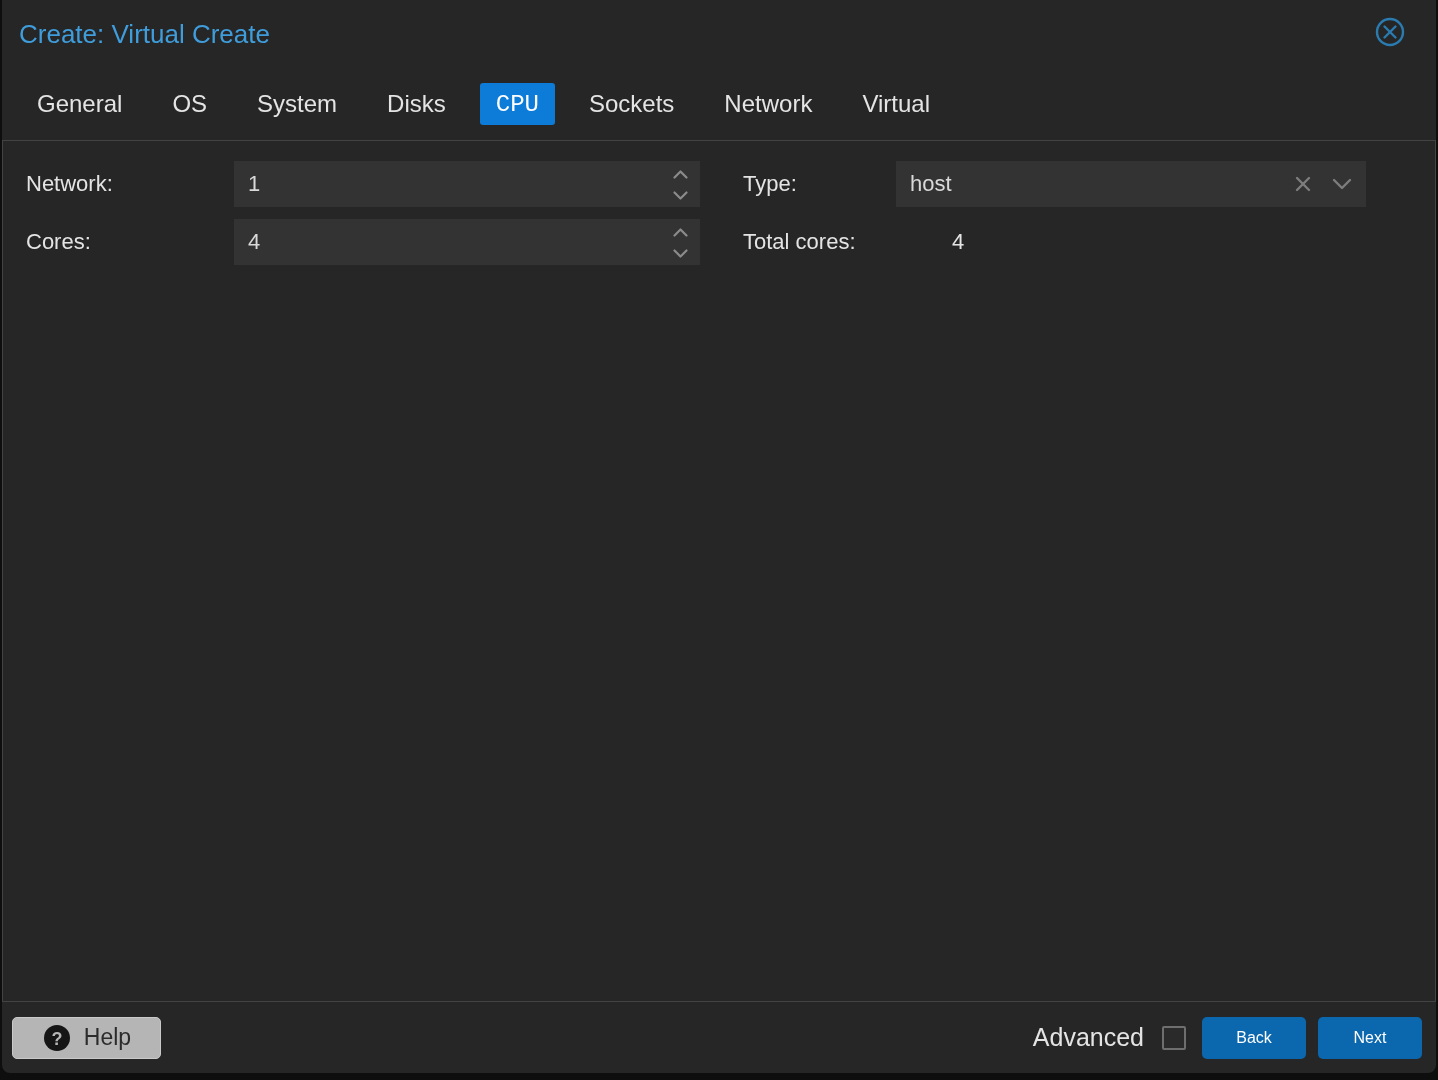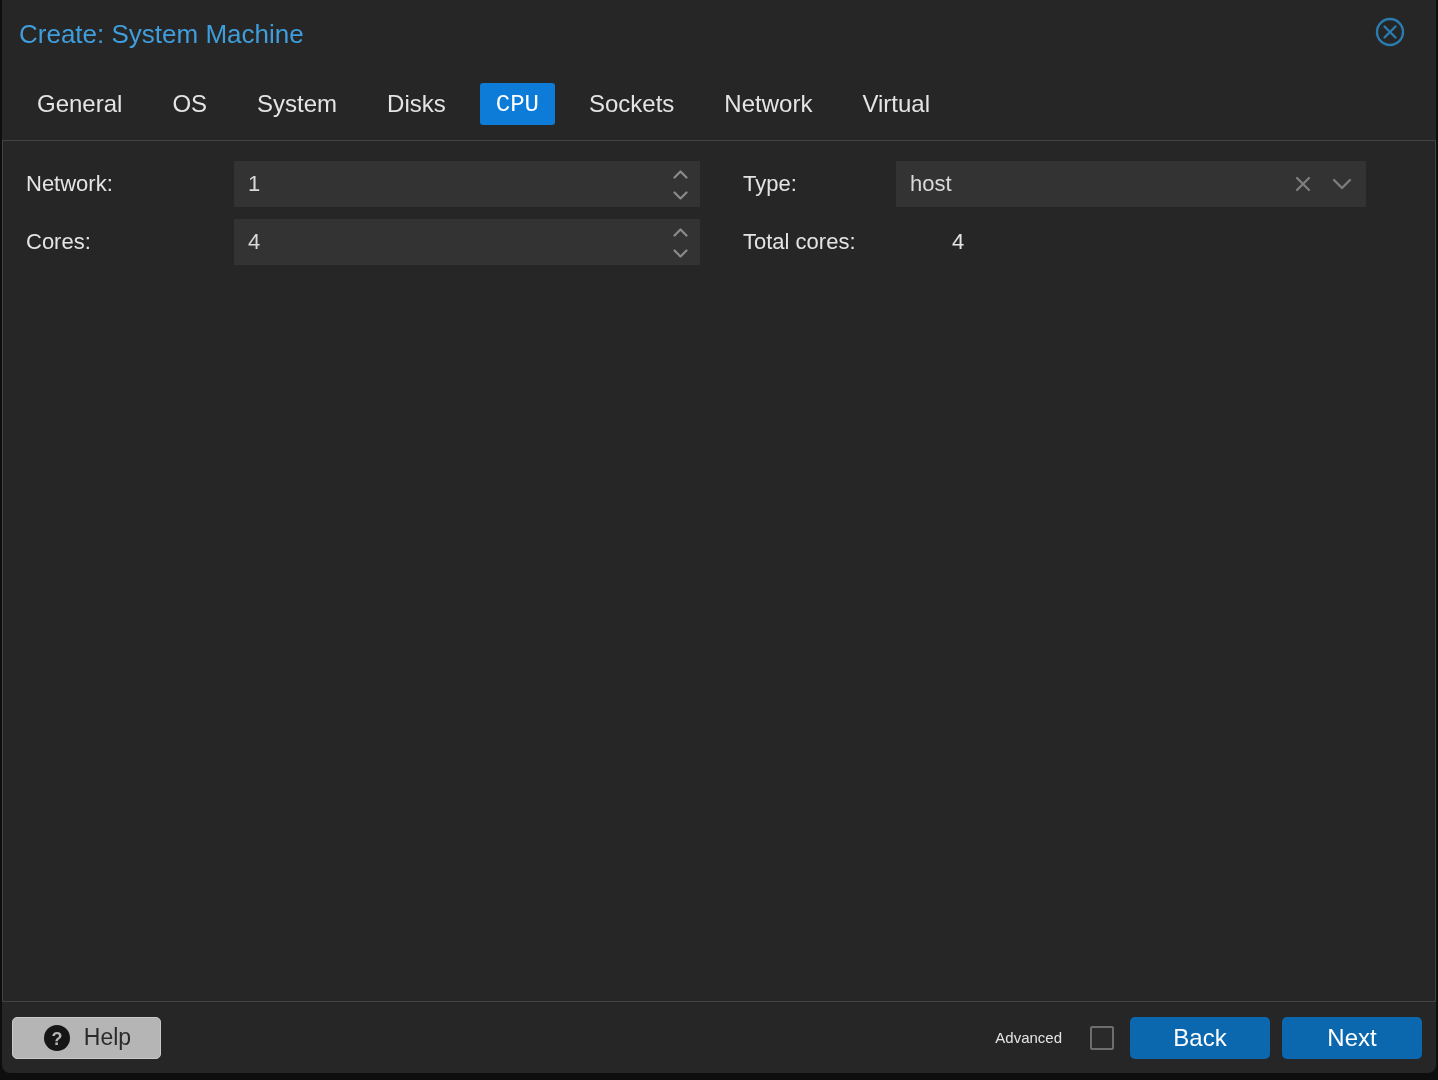--- a/index.html
+++ b/index.html
@@ -33,32 +33,32 @@
   .field input{flex:1;height:100%;background:transparent;border:none;outline:none;color:var(--text-field);font-size:22px;font-family:"Liberation Sans",sans-serif;padding-left:14px;}
   .spinner{display:flex;flex-direction:column;justify-content:center;gap:3px;padding-right:12px;cursor:pointer;}
   .combo-icons{display:flex;align-items:center;gap:20px;padding-right:14px;}
   .combo-icons .ic{cursor:pointer;display:flex;align-items:center;}
   .static-value{position:absolute;font-size:22px;color:var(--text-main);height:46px;display:flex;align-items:center;}
   
   .footer{position:absolute;left:0;right:0;bottom:0;height:71px;display:flex;align-items:center;}
   .help-btn{position:absolute;left:10px;top:50%;transform:translateY(-50%);width:149px;height:42px;background:var(--help-bg);border:1px solid #c9c9c9;border-radius:5px;display:flex;align-items:center;justify-content:center;gap:12px;cursor:pointer;}
   .help-btn span{font-size:23px;color:#2b2b2b;}
   .footer-right{position:absolute;right:14px;top:50%;transform:translateY(-50%);display:flex;align-items:center;}
-  .advanced-label{font-size:15px;color:var(--text-main);margin-right:28px;}
+  .advanced-label{font-size:25px;color:var(--text-main);margin-right:18px;}
   .checkbox{width:24px;height:24px;border:2px solid #6e6e6e;border-radius:2px;background:#2a2a2a;cursor:pointer;margin-right:16px;}
-  .btn{width:140px;height:42px;border:none;border-radius:5px;background:var(--accent-button);color:#ffffff;font-size:24px;font-family:"Liberation Sans",sans-serif;cursor:pointer;}
+  .btn{width:104px;height:42px;border:none;border-radius:5px;background:var(--accent-button);color:#ffffff;font-size:16px;font-family:"Liberation Sans",sans-serif;cursor:pointer;}
   .btn + .btn{margin-left:12px;text-align:center;}
 </style>
 </head>
 <body>
 
 <div class="dialog">
 
   <div class="header">
-    <div class="title">Create: System Machine</div>
+    <div class="title">Create: Virtual Create</div>
     <div class="close-btn">
       <span>
         <svg width="32" height="32" viewBox="0 0 32 32">
           <circle cx="16" cy="16" r="13" fill="none" stroke="#2a7bb0" stroke-width="2.4"></circle>
           <line x1="10.5" y1="10.5" x2="21.5" y2="21.5" stroke="#2a7bb0" stroke-width="2.4" stroke-linecap="round"></line>
           <line x1="21.5" y1="10.5" x2="10.5" y2="21.5" stroke="#2a7bb0" stroke-width="2.4" stroke-linecap="round"></line>
         </svg>
       </span>
     </div>
 

